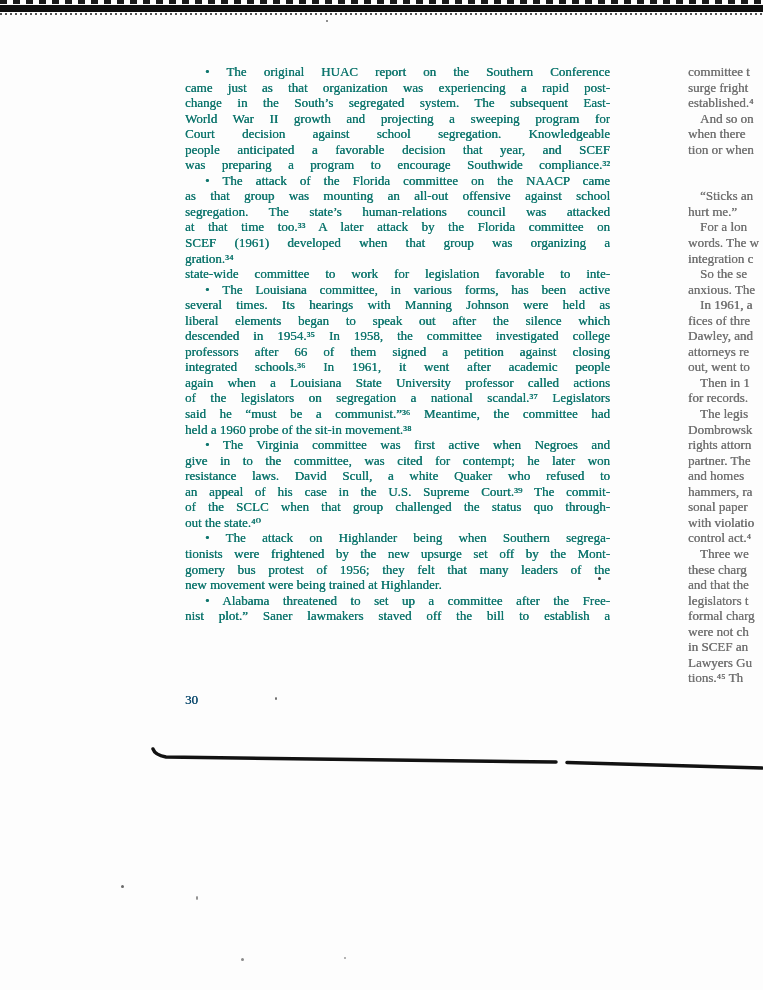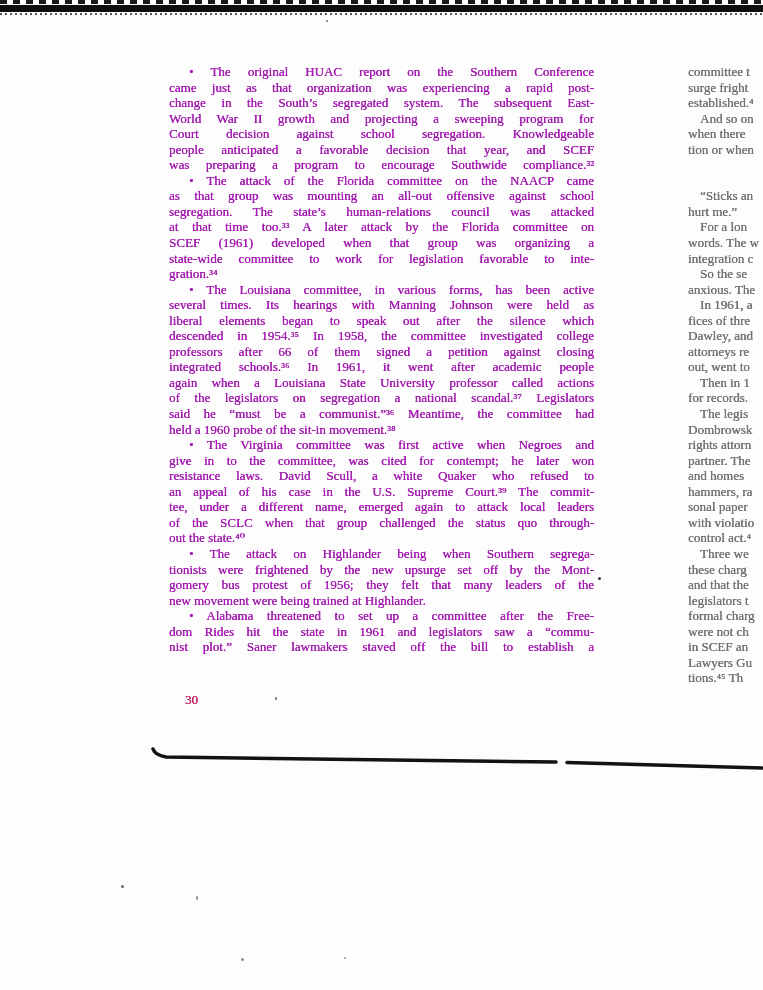--- a/index.html
+++ b/index.html
@@ -16,40 +16,40 @@
   }
   .top-edge .bar{
     position:absolute;left:0;top:5px;width:100%;height:7px;background:#0e0e0e;
   }
   .top-edge .dots{
     position:absolute;left:0;top:13px;width:100%;height:2px;
     background:repeating-linear-gradient(90deg,#555 0 2px,transparent 2px 5px);
   }
   
   .left-col{
-    position:absolute;left:169px;top:64px;width:425px;
-    font-size:13px;line-height:15.55px;color:#a21caf;
+    position:absolute;left:185px;top:64px;width:425px;
+    font-size:13px;line-height:15.55px;color:#0f766e;
     text-shadow:0.3px 0 0 currentColor;
   }
   .pline{
     height:15.55px;overflow:hidden;
     text-align:justify;text-align-last:justify;
   }
   .pline.end{text-align-last:left;}
   .pline.indent{text-indent:20px;}
   .right-col{
     position:absolute;left:688px;top:64px;width:75px;height:640px;
     font-size:13px;line-height:15.55px;color:#737373;overflow:hidden;
     text-shadow:0.3px 0 0 currentColor;
   }
   .rline{height:15.55px;white-space:nowrap;}
   .rline.rindent{padding-left:12px;}
   .page-number{
     position:absolute;left:185px;top:692px;
-    font-size:13px;color:#be185d;text-shadow:0.3px 0 0 currentColor;
+    font-size:13px;color:#0c4a6e;text-shadow:0.3px 0 0 currentColor;
   }
   
   .edge-line-svg{position:absolute;left:0;top:0;pointer-events:none;}
   .speck{position:absolute;background:#6a6a6a;border-radius:50%;}
   .s1{left:326px;top:20px;width:2px;height:2px;}
   .s2{left:598px;top:577px;width:3px;height:3px;background:#3a3a3a;}
   .s3{left:275px;top:697px;width:2px;height:3px;}
   .s4{left:121px;top:885px;width:3px;height:3px;}
   .s5{left:196px;top:896px;width:2px;height:4px;background:#8a8a8a;}
   .s6{left:241px;top:958px;width:3px;height:3px;background:#8a8a8a;}
@@ -71,45 +71,43 @@
       <div class="pline">change in the South’s segregated system. The subsequent East-</div>
       <div class="pline">World War II growth and projecting a sweeping program for</div>
       <div class="pline">Court decision against school segregation. Knowledgeable</div>
       <div class="pline">people anticipated a favorable decision that year, and SCEF</div>
       <div class="pline">was preparing a program to encourage Southwide compliance.³²</div>
       <div class="pline indent">• The attack of the Florida committee on the NAACP came</div>
       <div class="pline">as that group was mounting an all-out offensive against school</div>
       <div class="pline">segregation. The state’s human-relations council was attacked</div>
       <div class="pline">at that time too.³³ A later attack by the Florida committee on</div>
       <div class="pline">SCEF (1961) developed when that group was organizing a</div>
+      <div class="pline end">gration.³⁴</div>
       <div class="pline">state-wide committee to work for legislation favorable to inte-</div>
-      <div class="pline end">gration.³⁴</div>
       <div class="pline indent">• The Louisiana committee, in various forms, has been active</div>
       <div class="pline">several times. Its hearings with Manning Johnson were held as</div>
       <div class="pline">liberal elements began to speak out after the silence which</div>
       <div class="pline">descended in 1954.³⁵ In 1958, the committee investigated college</div>
       <div class="pline">professors after 66 of them signed a petition against closing</div>
       <div class="pline">integrated schools.³⁶ In 1961, it went after academic people</div>
       <div class="pline">again when a Louisiana State University professor called actions</div>
       <div class="pline">of the legislators on segregation a national scandal.³⁷ Legislators</div>
       <div class="pline">said he “must be a communist.”³⁶ Meantime, the committee had</div>
       <div class="pline end">held a 1960 probe of the sit-in movement.³⁸</div>
       <div class="pline indent">• The Virginia committee was first active when Negroes and</div>
       <div class="pline">give in to the committee, was cited for contempt; he later won</div>
       <div class="pline">resistance laws. David Scull, a white Quaker who refused to</div>
       <div class="pline">an appeal of his case in the U.S. Supreme Court.³⁹ The commit-</div>
-      <div class="pline">tee, under a different name, emerged again to attack local leaders</div>
       <div class="pline">of the SCLC when that group challenged the status quo through-</div>
       <div class="pline end">out the state.⁴⁰</div>
       <div class="pline indent">• The attack on Highlander being when Southern segrega-</div>
       <div class="pline">tionists were frightened by the new upsurge set off by the Mont-</div>
       <div class="pline">gomery bus protest of 1956; they felt that many leaders of the</div>
       <div class="pline end">new movement were being trained at Highlander.</div>
       <div class="pline indent">• Alabama threatened to set up a committee after the Free-</div>
-      <div class="pline">dom Rides hit the state in 1961 and legislators saw a “commu-</div>
       <div class="pline">nist plot.” Saner lawmakers staved off the bill to establish a</div>
     </div>
   <div class="right-col">
       <div class="rline">committee t</div>
       <div class="rline">surge fright</div>
       <div class="rline">established.⁴</div>
       <div class="rline rindent">And so on</div>
       <div class="rline">when there</div>
       <div class="rline">tion or when</div>
       <div class="rline"></div>

